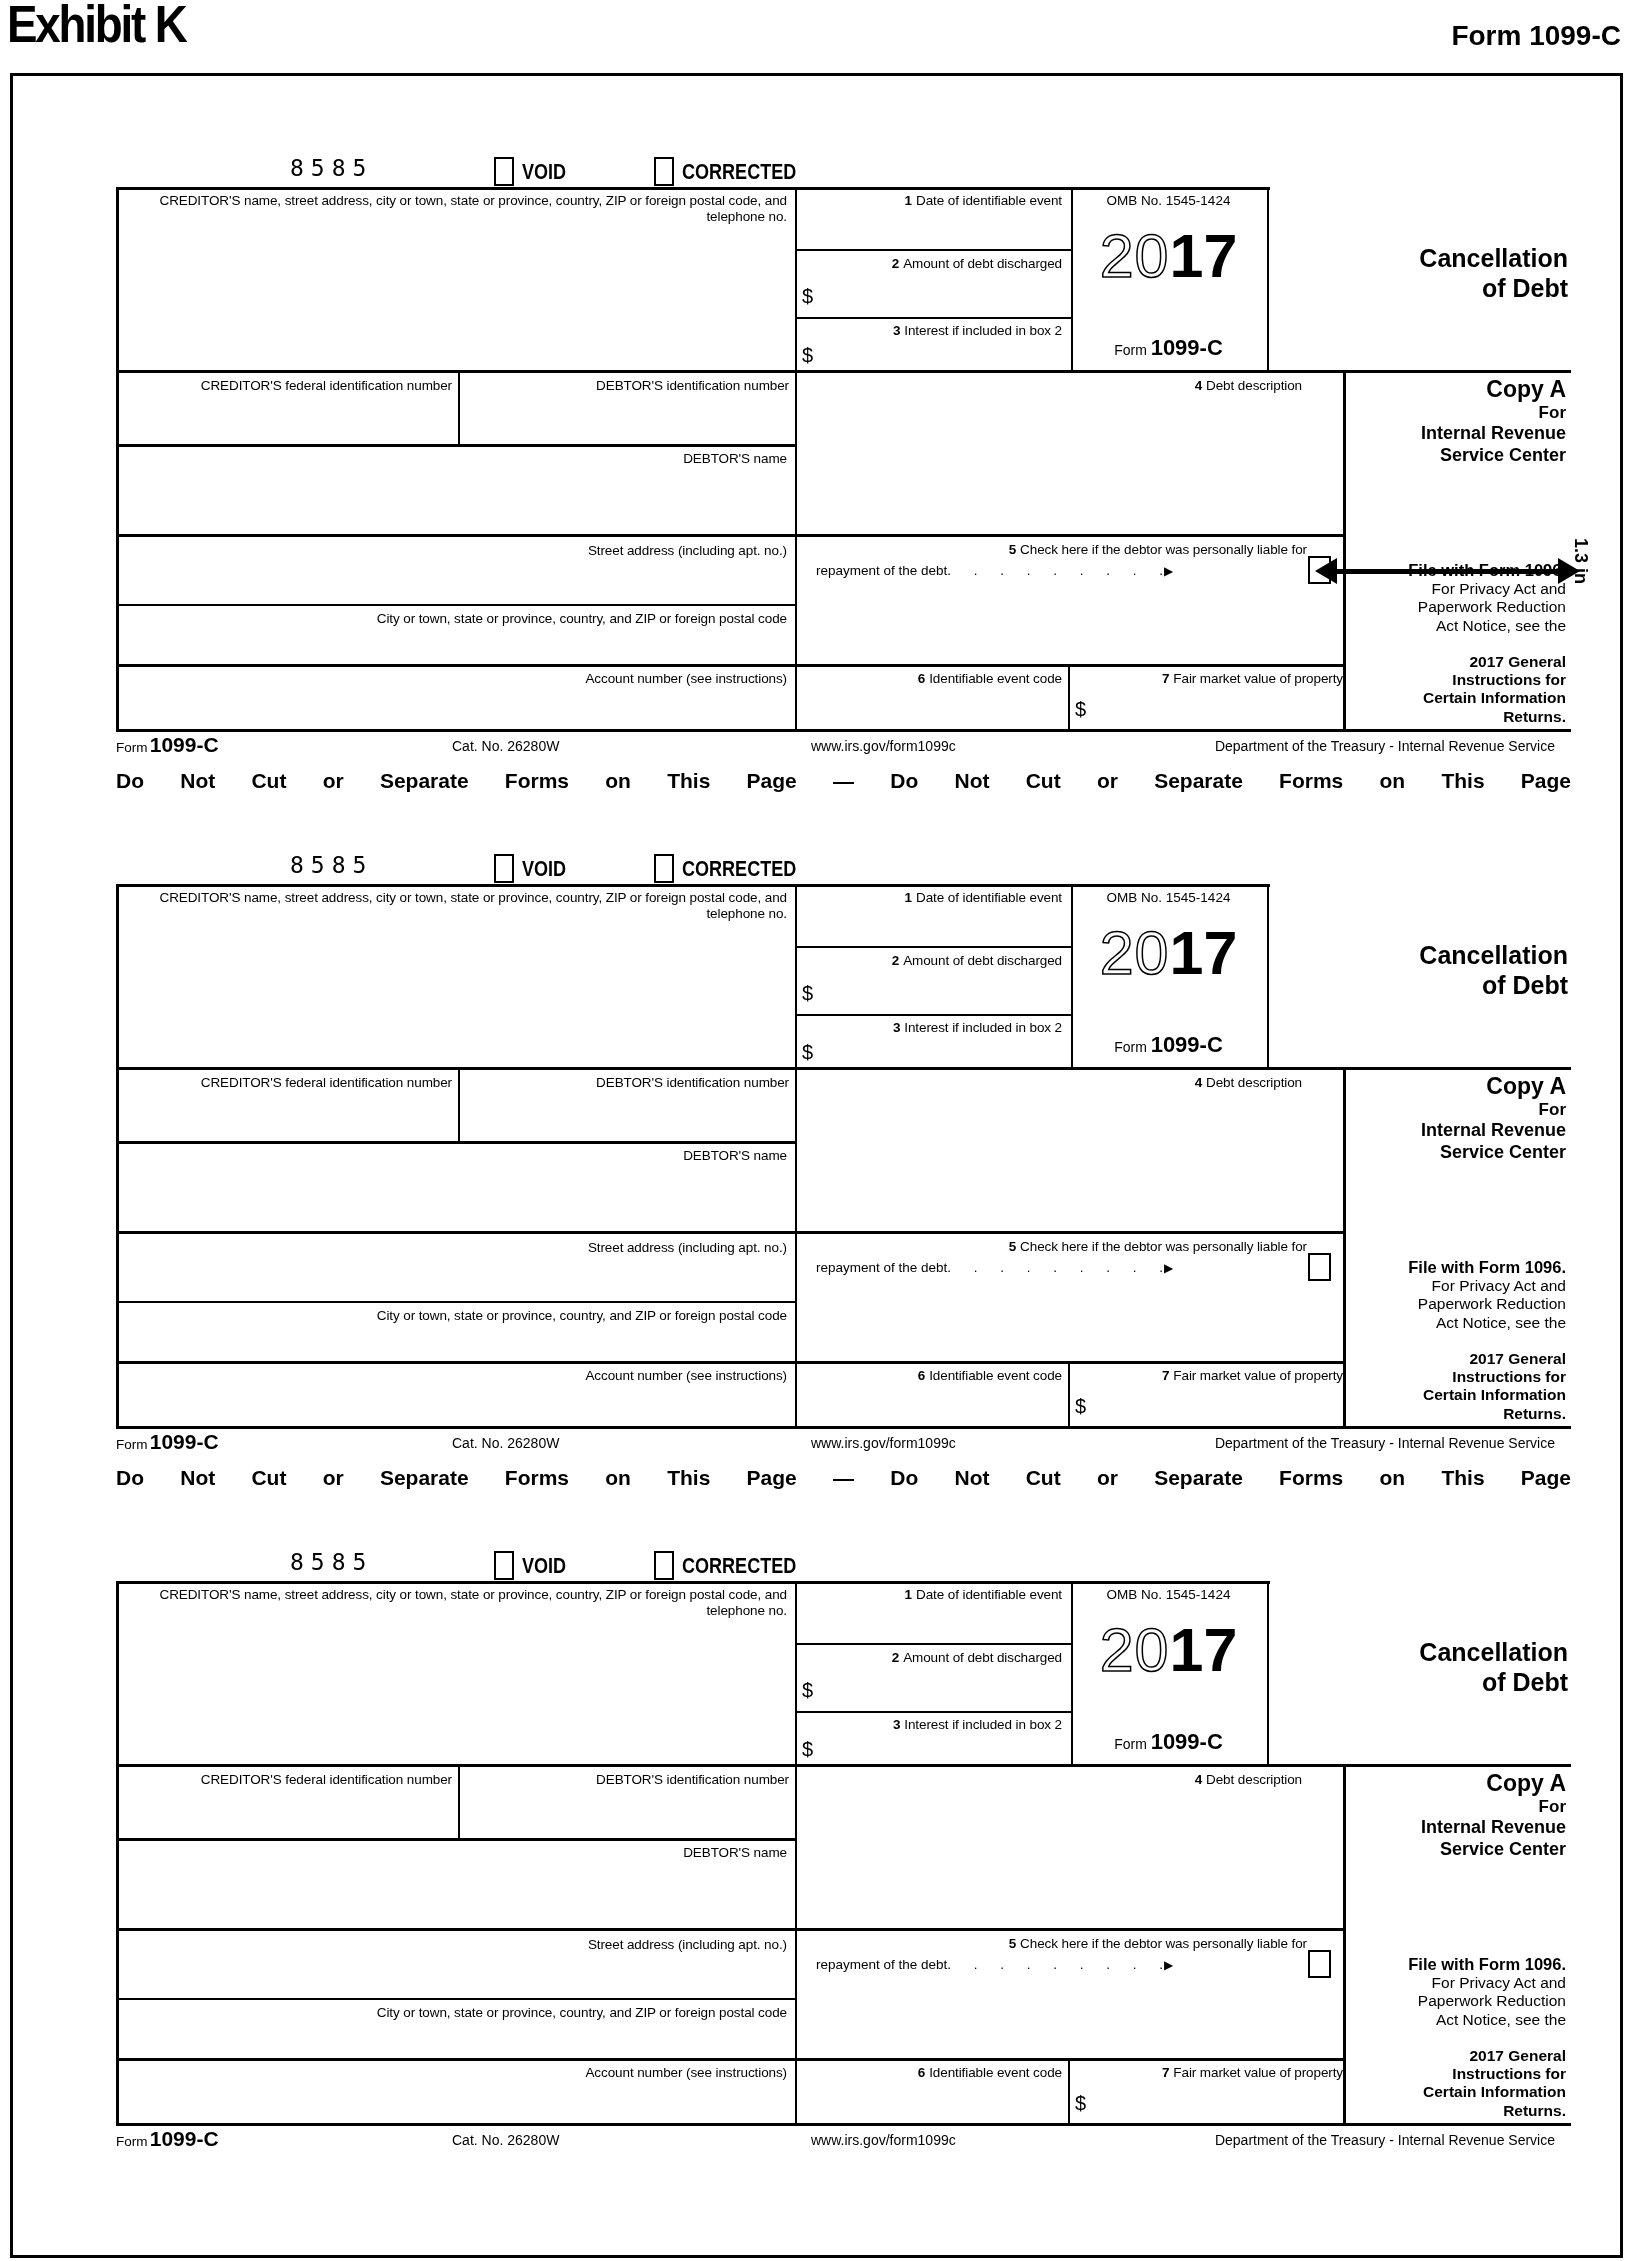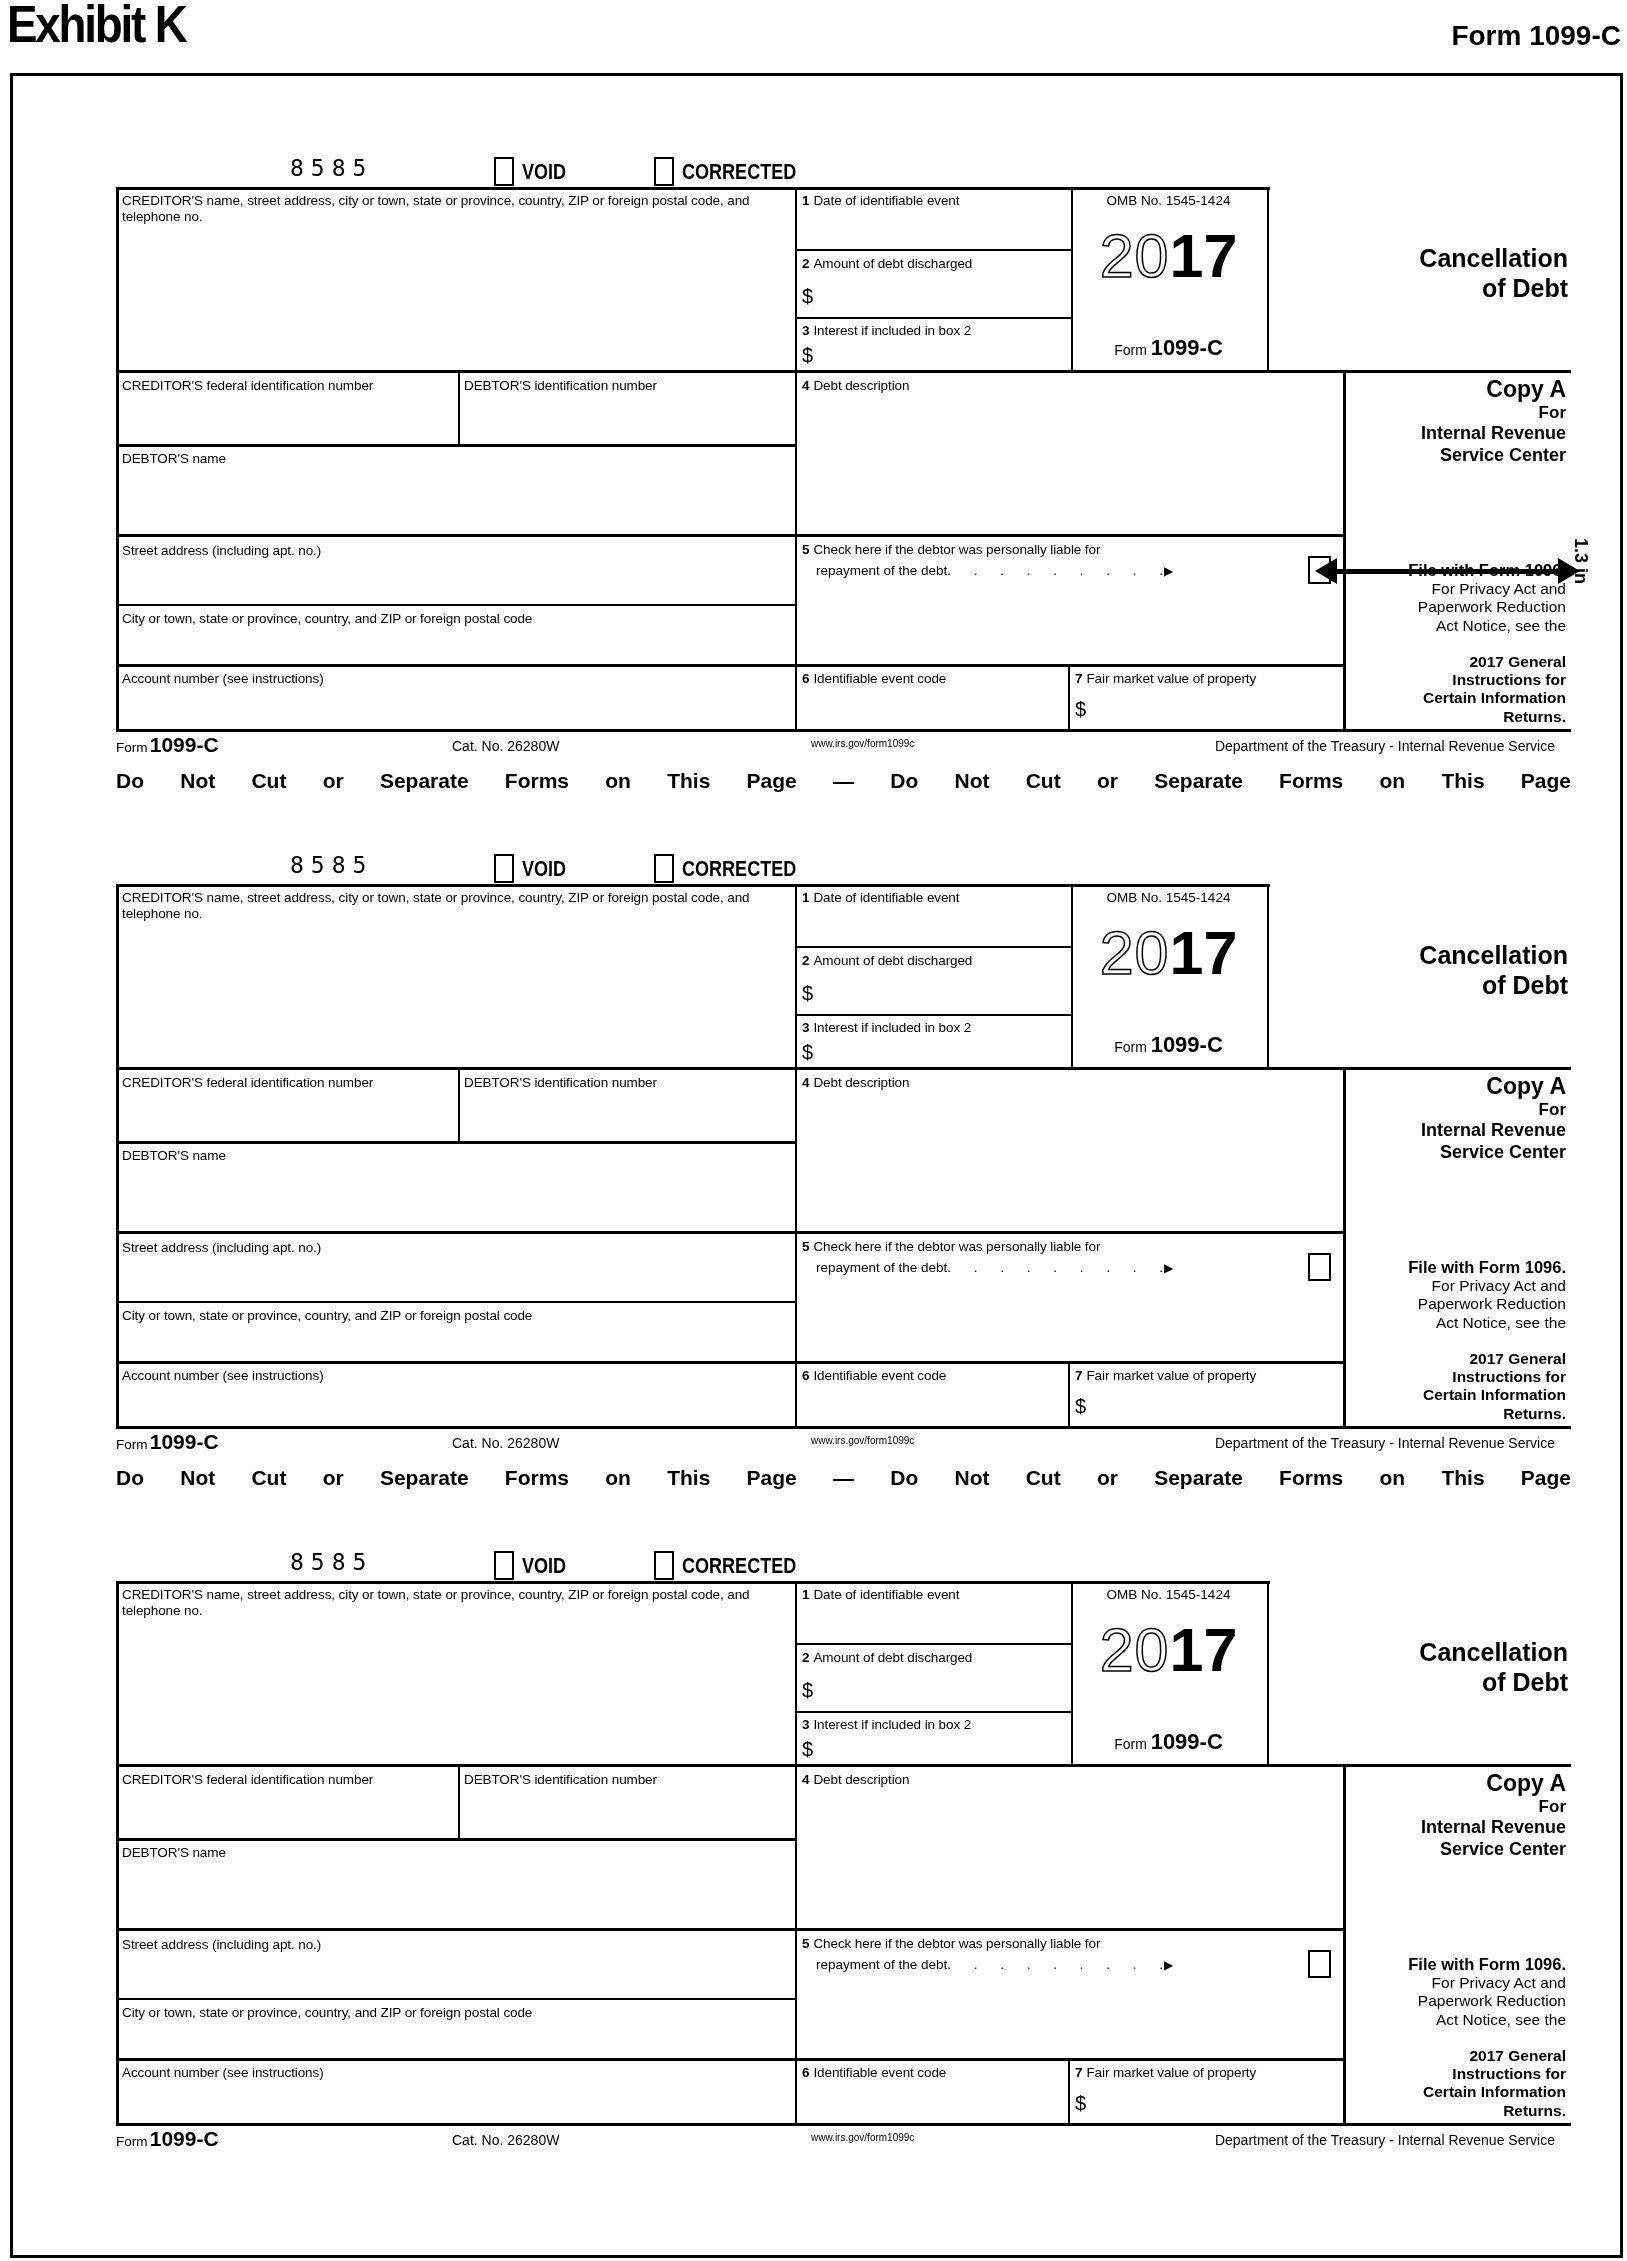--- a/index.html
+++ b/index.html
@@ -18,21 +18,21 @@
   .print-code { position:absolute; left:174px; top:4px; font-family:"DejaVu Sans Mono", monospace; font-size:23px; letter-spacing:7px; }
   .chk { position:absolute; width:20px; height:29px; border:2px solid #000; background:#fff; top:6px; }
   .void-chk { left:378px; }
   .corr-chk { left:538px; }
   .chk-label { position:absolute; top:8px; font-size:22px; font-weight:bold; transform:scaleX(0.82); transform-origin:left top; letter-spacing:0px; }
   .void-lab { left:406px; }
   .corr-lab { left:566px; }
 
   .form-grid { position:relative; margin-left:103px; width:1455px; height:545px; background:#fff; font-size:13.5px; }
   .ln { position:absolute; background:#000; display:block; }
-  .cl { position:absolute; line-height:1.18; letter-spacing:-0.1px; }
+  .cl { position:absolute; line-height:1.18; letter-spacing:-0.1px;text-align:right; }
   .cl .n { font-weight:bold; margin-right:4px; }
   .dollar { position:absolute; font-size:20px; }
   .omb-t { position:absolute; left:956px; top:6px; width:193px; text-align:center; font-size:13.5px; }
   .year { position:absolute; left:956px; top:39px; width:193px; text-align:center; font-size:61px; line-height:1; white-space:nowrap; }
   .year .outline { color:#fff; -webkit-text-stroke:1.5px #000; letter-spacing:1px; }
   .year .solid { font-weight:bold; }
   .omb-form { position:absolute; left:956px; top:148px; width:193px; text-align:center; }
   .omb-form .fw { font-size:14px; }
   .omb-form .fn { font-size:22px; font-weight:bold; }
   .main-title { position:absolute; left:1152px; top:56px; width:300px; text-align:right; font-size:25px; font-weight:bold; line-height:1.2; }
@@ -54,21 +54,21 @@
   .arrow-bar { position:absolute; left:1210px; top:382px; width:238px; height:5px; background:#000; }
   .head-l { position:absolute; left:1199px; top:371px; width:0; height:0; border-top:13.5px solid transparent; border-bottom:13.5px solid transparent; border-right:22px solid #000; }
   .head-r { position:absolute; left:1442px; top:371px; width:0; height:0; border-top:13.5px solid transparent; border-bottom:13.5px solid transparent; border-left:22px solid #000; }
   .measure-label { position:absolute; left:1475px; top:351px; font-size:18px; font-weight:bold; transform:rotate(90deg); transform-origin:left top; white-space:nowrap; }
 
   .footer-row { position:relative; margin-left:103px; width:1455px; height:28px; }
   .f-form { position:absolute; left:0; top:1px; }
   .f-form .fw { font-size:13.5px; }
   .f-form .fn { font-size:21px; font-weight:bold; }
   .f-cat { position:absolute; left:336px; top:6px; font-size:14px; }
-  .f-url { position:absolute; left:695px; top:6px; font-size:10px; }
+  .f-url { position:absolute; left:695px; top:6px; font-size:14px; }
   .f-dept { position:absolute; right:16px; top:6px; font-size:14px; }
 
   .separator { margin-left:103px; width:1455px; margin-top:9px; margin-bottom:55px; font-size:21px; font-weight:bold; white-space:nowrap; transform:scaleX(1); letter-spacing:0px; word-spacing:7px; text-align:justify; text-align-last:justify; }
   .separator span { display:inline-block; width:100%; text-align:justify; text-align-last:justify; }
 </style>
 </head>
 <body>
 
 <div class="page">
   <div class="exhibit-title">Exhibit K</div>

